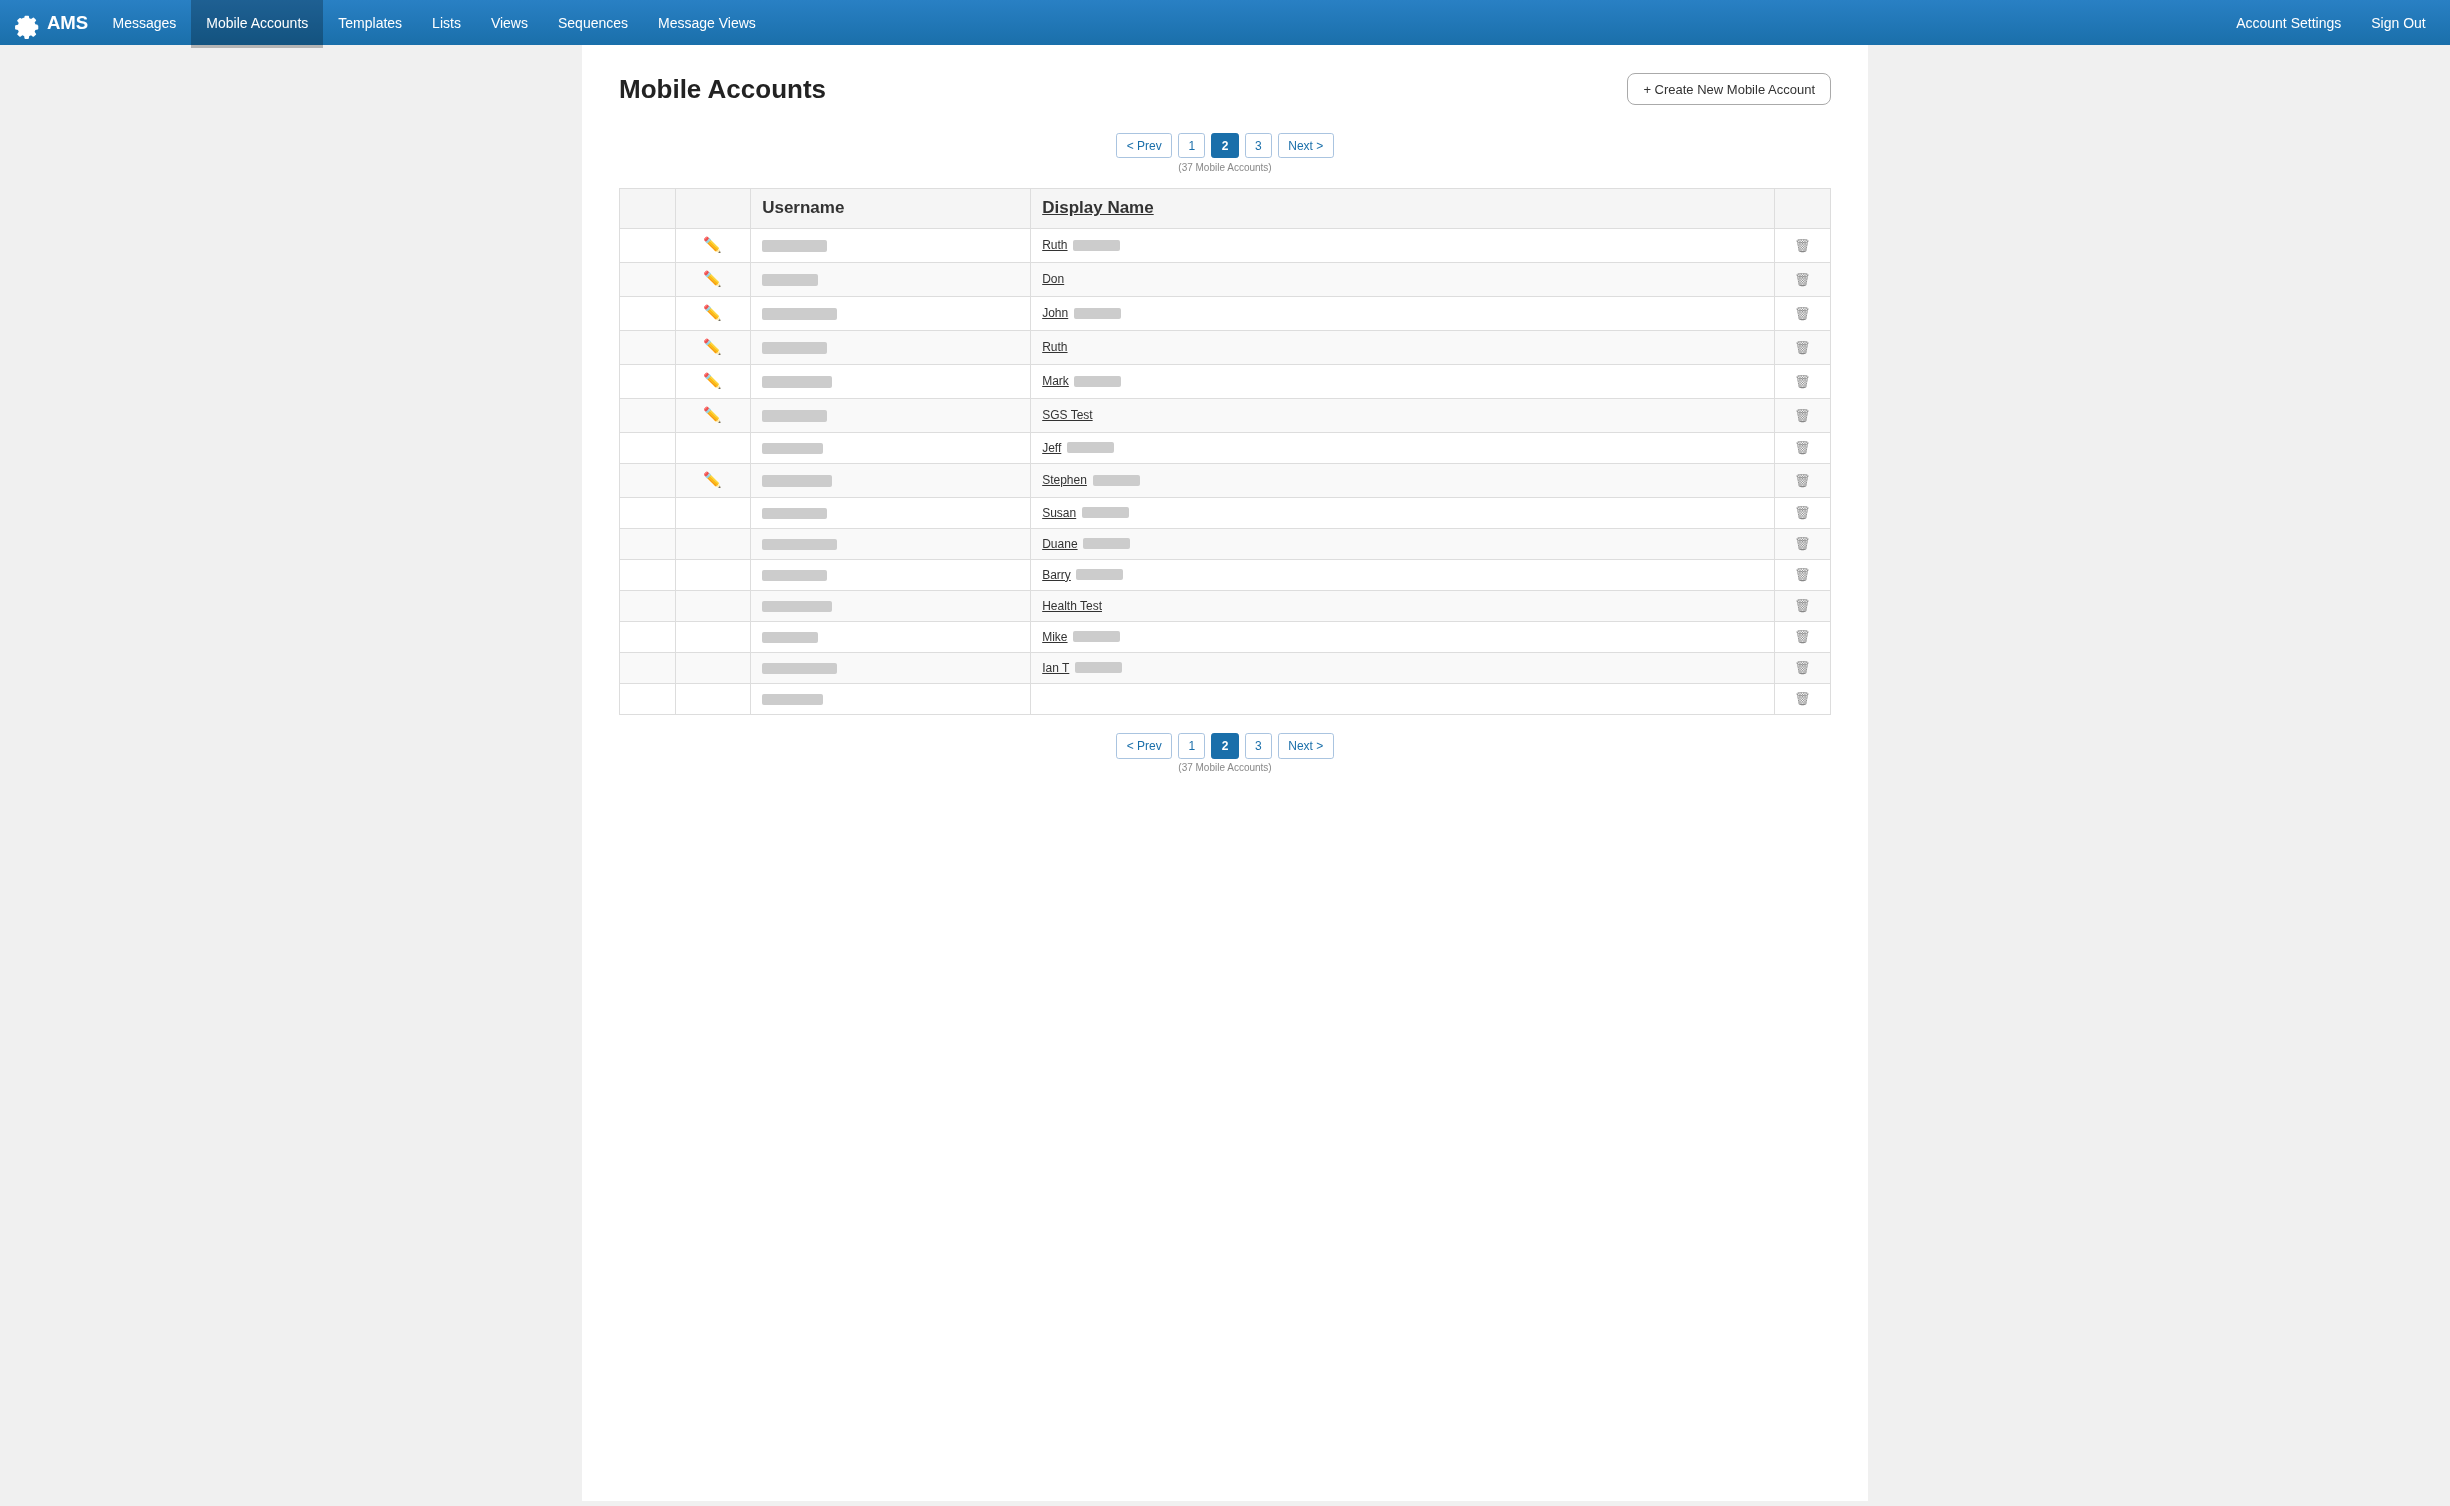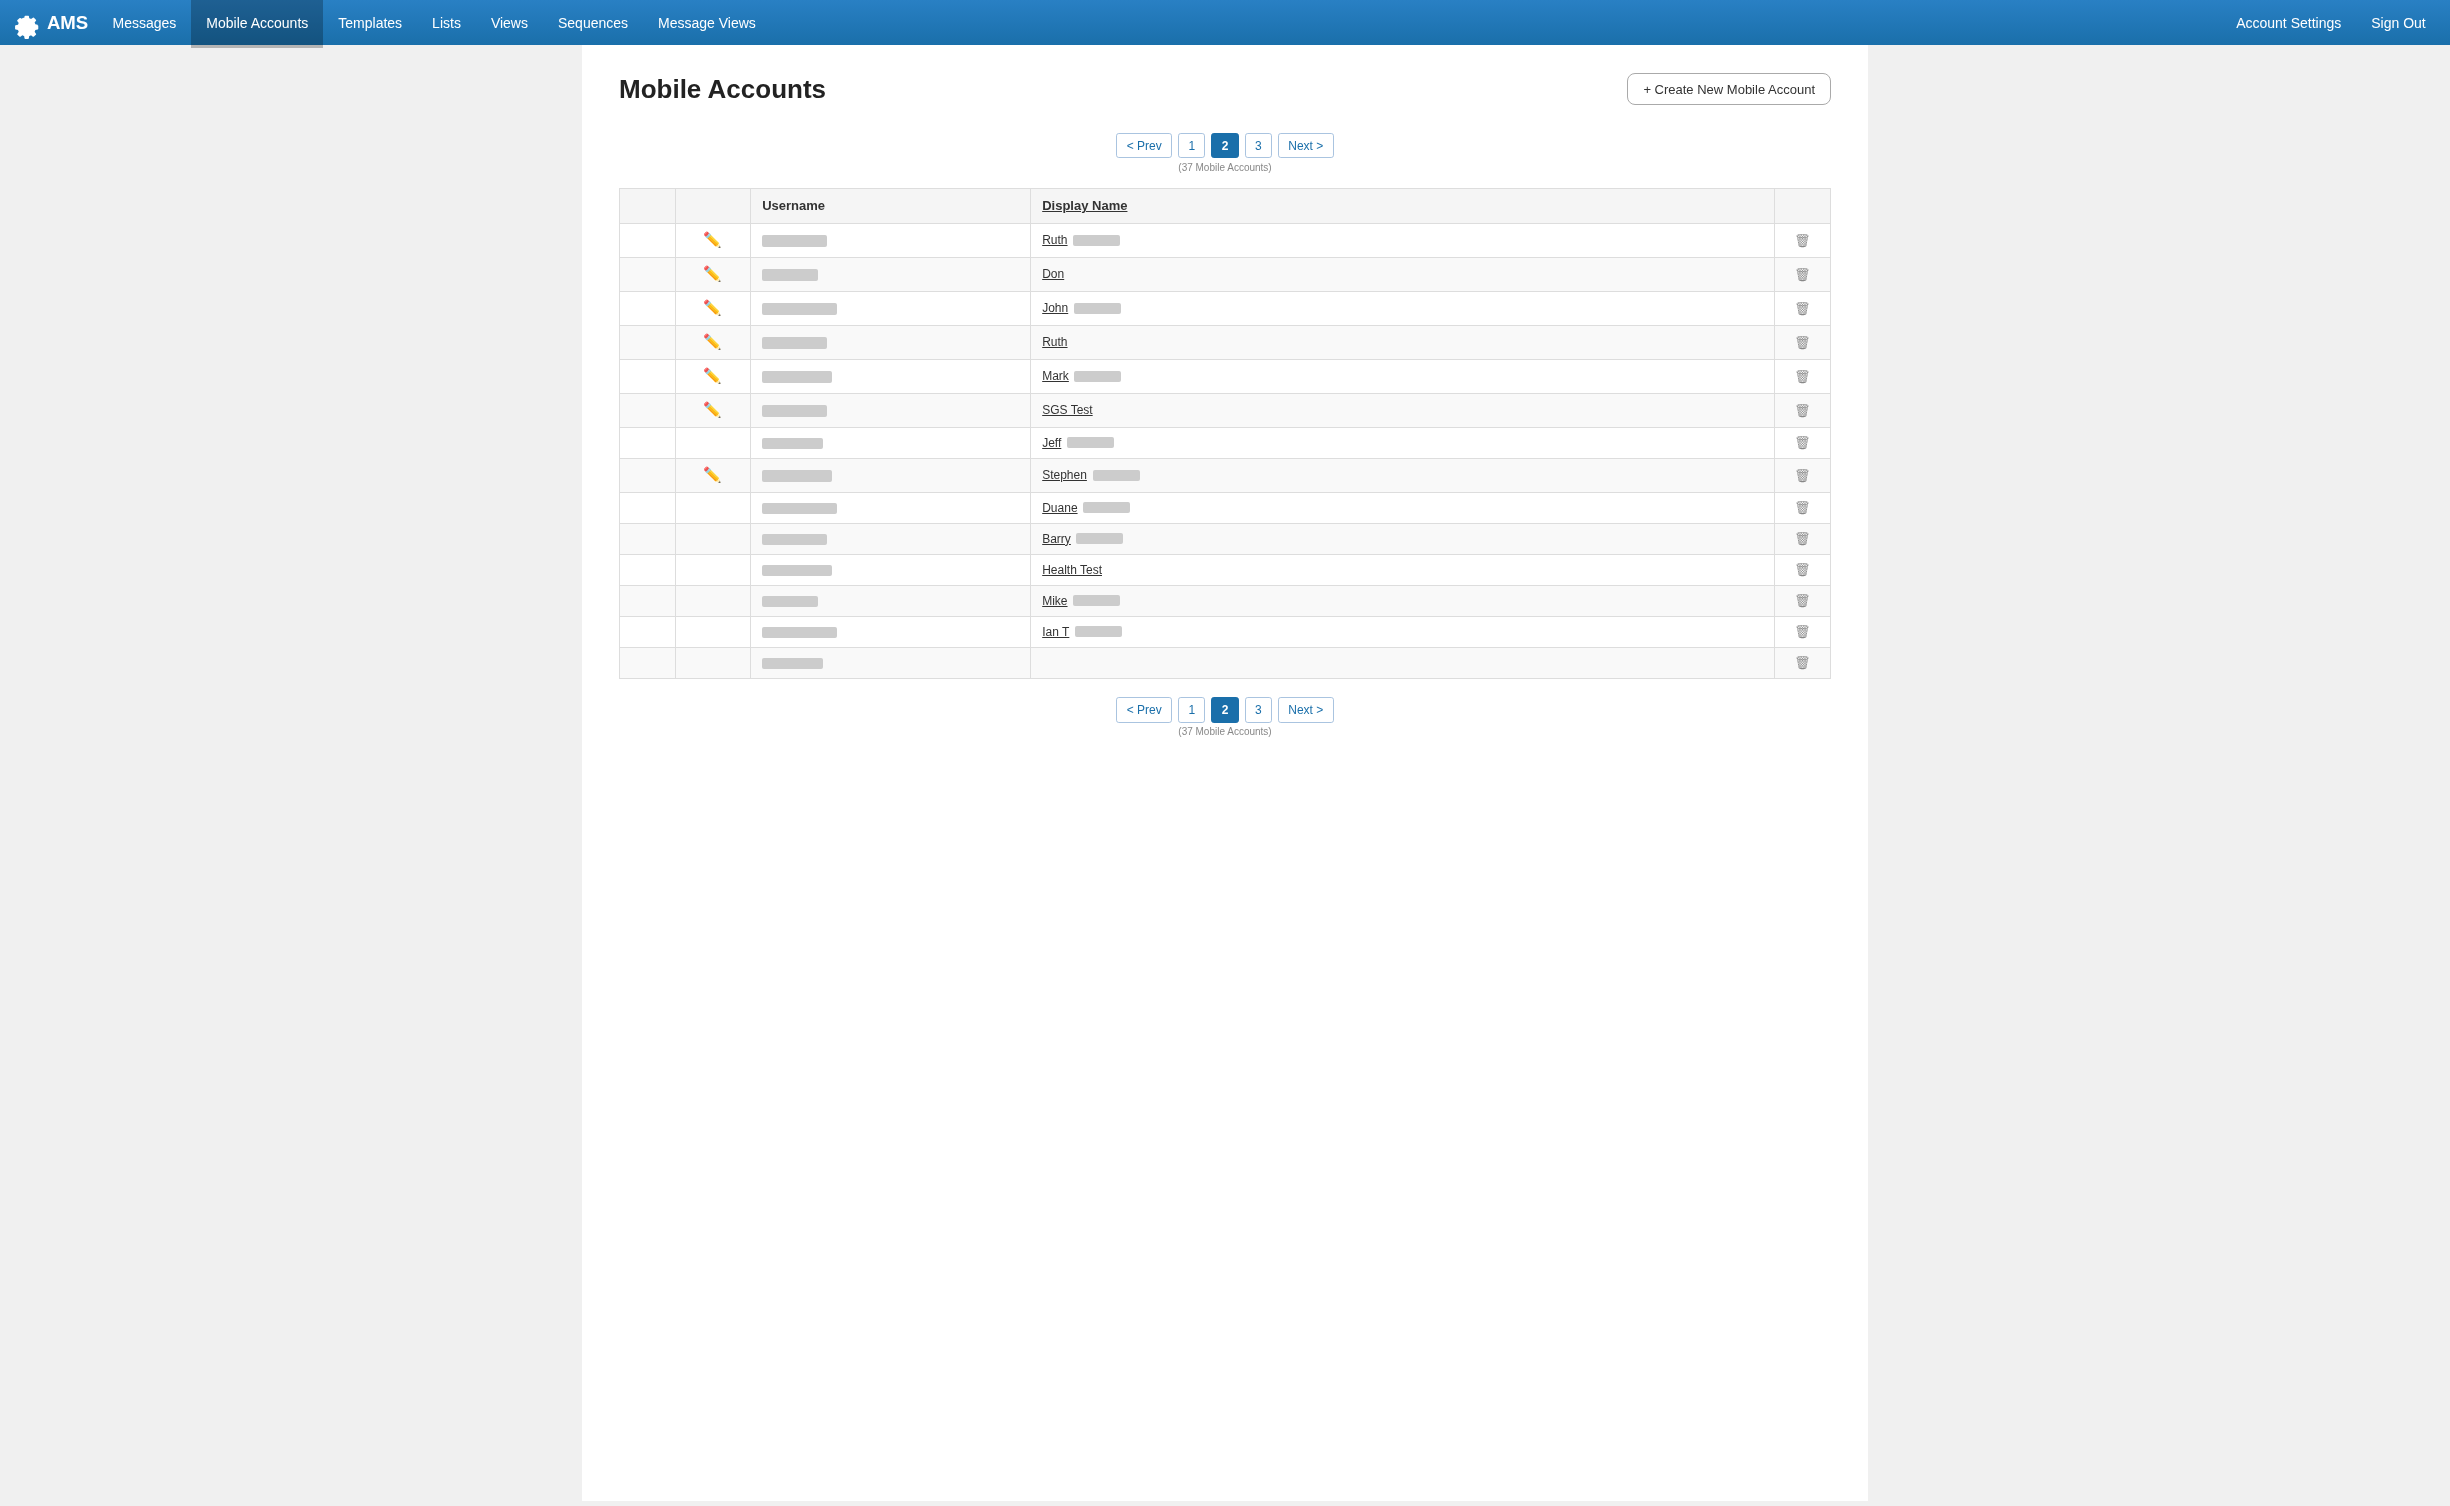--- a/index.html
+++ b/index.html
@@ -116,21 +116,21 @@
       width: 100%;
       border-collapse: collapse;
       border: 0.9px solid #ddd;
     }
     .accounts-table th {
       background: #f5f5f5;
       border: 0.9px solid #ddd;
       padding: 9.3px 11.2px;
       text-align: left;
       font-weight: bold;
-      font-size: 13px;
+      font-size: 17px;
     }
     .accounts-table td {
       border: 0.9px solid #ddd;
       padding: 7.5px 11.2px;
       font-size: 12px;
       vertical-align: middle;
     }
     .accounts-table tr:nth-child(even) td { background: #f9f9f9; }
     .accounts-table tr:nth-child(odd) td { background: white; }
 
@@ -298,20 +298,32 @@
             <div class="display-name-cell">
               <span>Stephen</span>
               <span class="blurred-text" style="width: 47px;"></span>
             </div>
           </td>
           <td class="col-delete"><span class="delete-icon">🗑</span></td>
         </tr>
         <tr>
           <td class="col-action-left"></td>
           <td class="col-edit"></td>
+          <td class="col-username"><span class="blurred-text" style="width: 65px;"></span></td>
+          <td class="col-display">
+            <div class="display-name-cell">
+              <span>Susan</span>
+              <span class="blurred-text" style="width: 47px;"></span>
+            </div>
+          </td>
+          <td class="col-delete"><span class="delete-icon">🗑</span></td>
+        </tr>
+        <tr>
+          <td class="col-action-left"></td>
+          <td class="col-edit"></td>
           <td class="col-username"><span class="blurred-text" style="width: 75px;"></span></td>
           <td class="col-display">
             <div class="display-name-cell">
               <span>Duane</span>
               <span class="blurred-text" style="width: 47px;"></span>
             </div>
           </td>
           <td class="col-delete"><span class="delete-icon">🗑</span></td>
         </tr>
         <tr>

